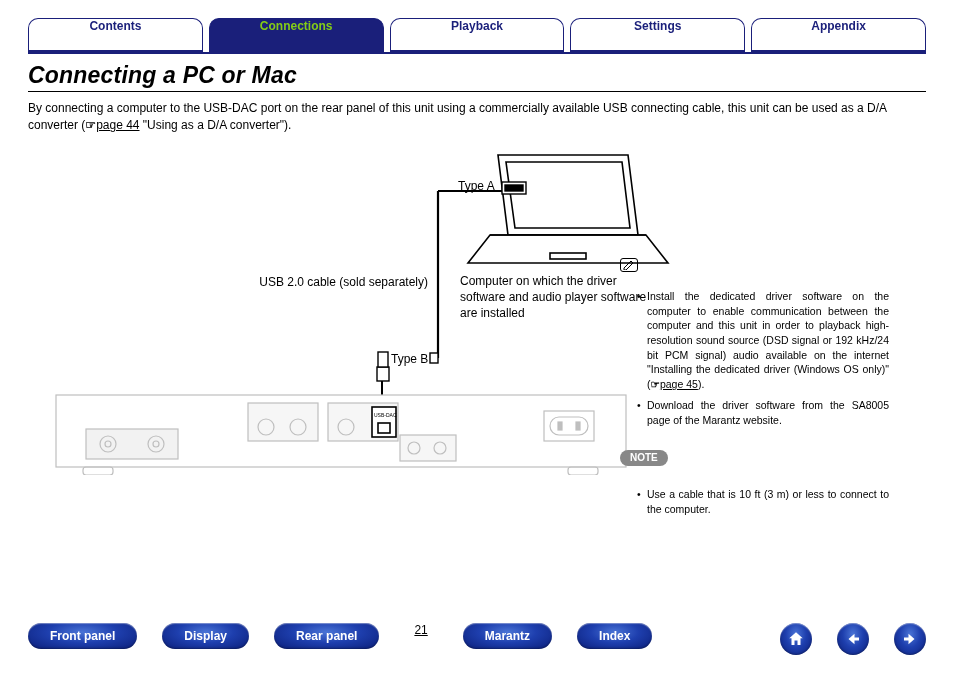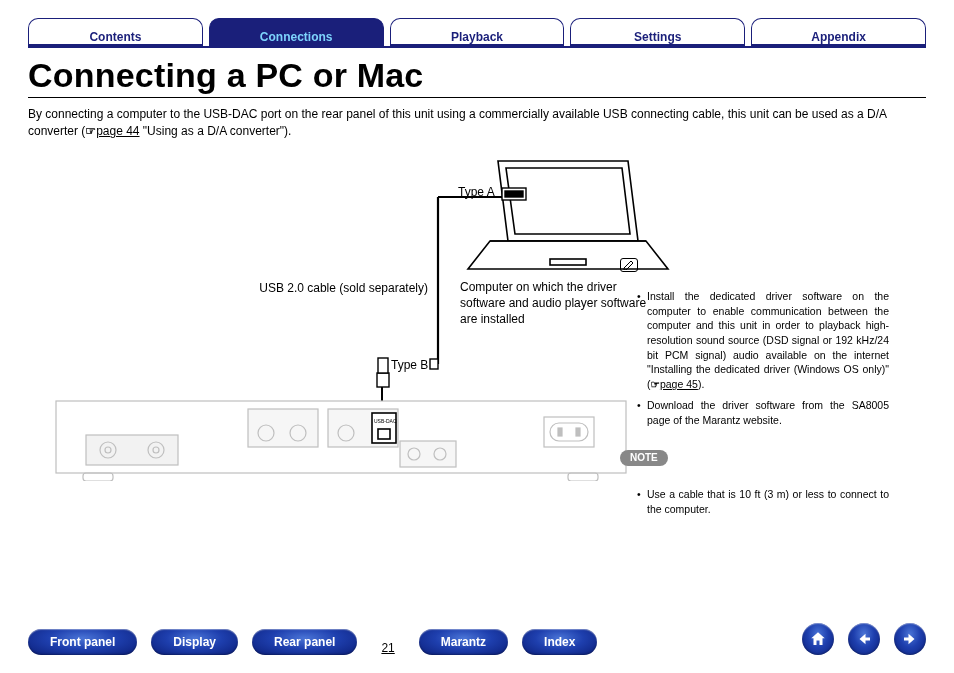--- a/index.html
+++ b/index.html
@@ -1,25 +1,25 @@
 <!DOCTYPE html>
 <html><head>
 <meta charset="utf-8">
 <style>
   *{box-sizing:border-box;margin:0;padding:0;}
   body{font-family:Arial,Helvetica,sans-serif;font-size:12px;color:#000;background:#fff;width:954px;height:673px;position:relative;overflow:hidden;}
   .page{padding:18px 28px 0 28px;}
 
   .top-tabs{display:flex;gap:6px;margin-bottom:2px;}
-  .tab{flex:1;height:26px;display:flex;align-items:flex-end;justify-content:center;font-size:12px;font-weight:bold;color:#1a1f7a;background:#fff;border:1px solid #1a1f7a;border-bottom:none;border-top-left-radius:10px;border-top-right-radius:10px;position:relative;}
-  .tab.active{background:#1a1f7a;color:#7dd3fc;}
+  .tab{flex:1;height:32px;display:flex;align-items:flex-start;justify-content:center;font-size:12px;font-weight:bold;color:#1a1f7a;background:#fff;border:1px solid #1a1f7a;border-bottom:none;border-top-left-radius:10px;border-top-right-radius:10px;position:relative;}
+  .tab.active{background:#1a1f7a;color:#84cc16;}
   .tab::after{content:"";position:absolute;left:-1px;right:-1px;bottom:-2px;height:2px;background:#1a1f7a;}
   .tab-rule{height:2px;background:#1a1f7a;margin-top:0;}
 
-  h1{font-family:"Arial Black",Arial,sans-serif;font-size:34px;font-weight:900;margin-top:8px;letter-spacing:.2px;}
+  h1{font-family:"Arial Black",Arial,sans-serif;font-size:23px;font-weight:900;margin-top:8px;letter-spacing:.2px;font-style:italic;}
   .title-rule{height:1px;background:#000;margin:2px 0 8px 0;}
   .intro{font-size:12px;line-height:1.45;margin-bottom:10px;}
   .intro a{color:#000;text-decoration:underline;}
   .ptr{font-weight:bold;}
 
   .diagram{position:relative;height:330px;margin-top:10px;}
   .diagram svg{position:absolute;left:0;top:0;}
   .lbl{position:absolute;font-size:12px;color:#000;}
   .lbl.type-a{left:430px;top:34px;}
   .lbl.usbcable{left:220px;top:130px;text-align:right;width:180px;}
@@ -27,21 +27,21 @@
   .lbl.computer{left:432px;top:128px;width:200px;line-height:1.35;}
 
   .sidebox{position:absolute;left:620px;top:258px;width:286px;font-size:10.5px;line-height:1.4;text-align:justify;}
   .sidebox .pencil{width:18px;height:14px;border:1px solid #000;border-radius:3px;display:flex;align-items:center;justify-content:center;margin-bottom:6px;}
   .sidebox ul{list-style:none;padding:0;margin:17px;}
   .sidebox li{position:relative;padding-left:10px;margin-bottom:6px;}
   .sidebox li::before{content:"•";position:absolute;left:0;top:0;}
   .sidebox a{color:#000;text-decoration:underline;}
   .note-badge{display:inline-block;background:#888;color:#fff;font-size:10px;font-weight:bold;padding:1px 10px;border-radius:9px;margin:6px 0 4px 0;}
 
-  .bottom{position:absolute;left:28px;right:28px;bottom:18px;display:flex;align-items:flex-end;gap:14px;}
+  .bottom{position:absolute;left:28px;right:28px;bottom:18px;display:flex;align-items:flex-start;gap:25px;}
   .pill{height:26px;padding:0 22px;display:flex;align-items:center;justify-content:center;color:#fff;font-size:12px;font-weight:bold;border-radius:13px;
         background:radial-gradient(ellipse at 50% 35%,#4a74d6 0%,#1e3fae 45%,#0b1e78 100%);box-shadow:inset 0 1px 1px rgba(255,255,255,.4),inset 0 -1px 2px rgba(0,0,0,.3);}
   .pageno{font-size:12px;color:#000;margin:0 10px;text-decoration:underline;}
   .circle{width:32px;height:32px;border-radius:50%;display:flex;align-items:center;justify-content:center;
           background:radial-gradient(ellipse at 50% 35%,#4a74d6 0%,#1e3fae 45%,#0b1e78 100%);box-shadow:inset 0 1px 1px rgba(255,255,255,.4),inset 0 -1px 2px rgba(0,0,0,.3);}
   .circle svg{fill:#fff;}
   .gap-right{margin-left:auto;}
 </style>
 </head>
 <body>

